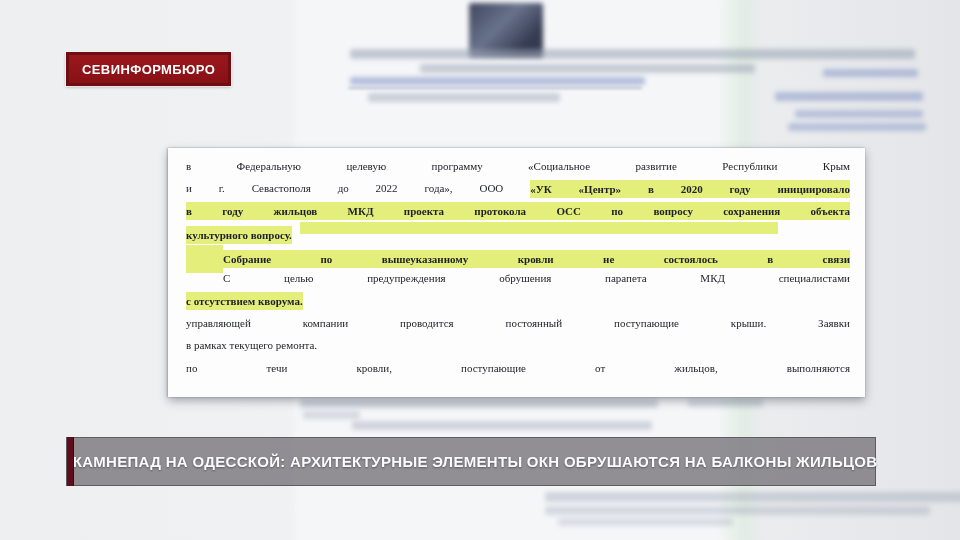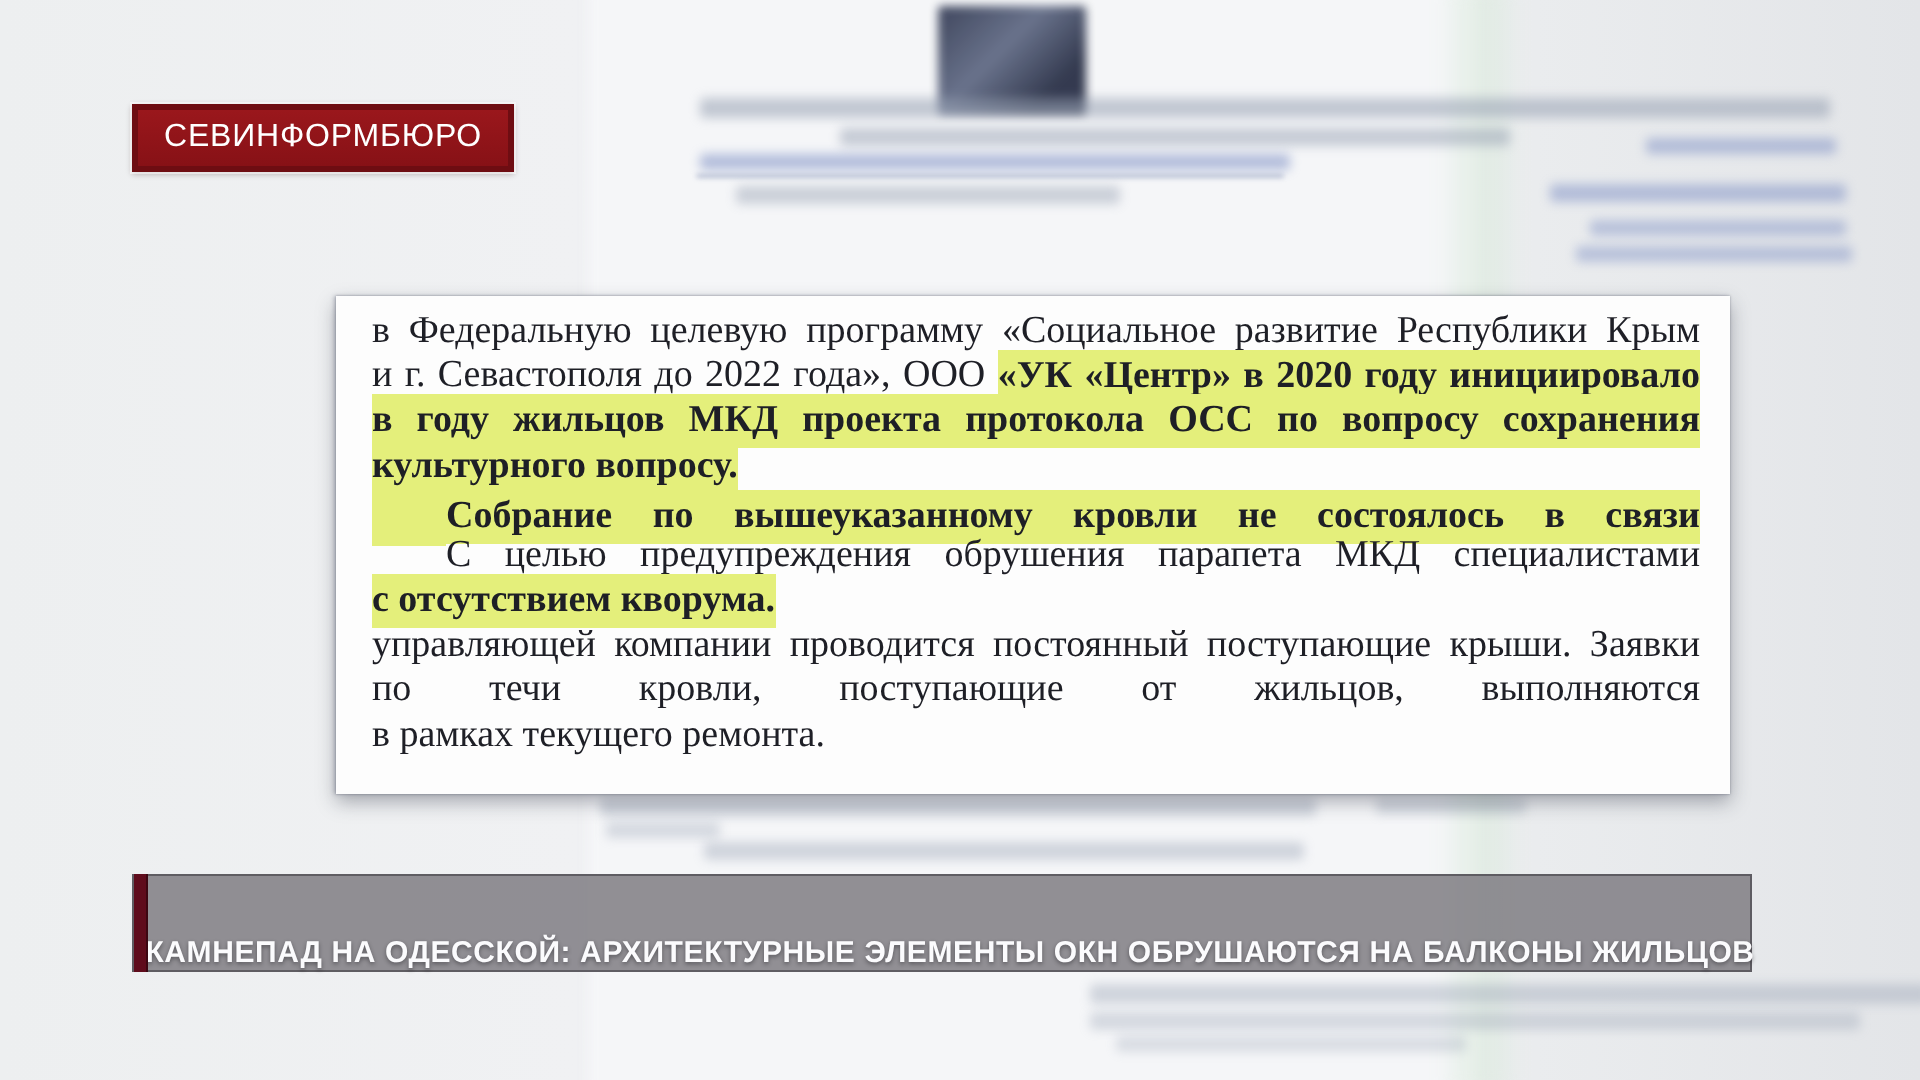--- a/index.html
+++ b/index.html
@@ -21,46 +21,46 @@
   .bline.rule{filter:blur(1.4px);background:#8a96b8;}
 
   
   .excerpt{
     left:168px;top:148px;width:697px;height:249px;box-sizing:border-box;
     background:#fdfdfd;padding:7px 15px 0 18px;
     box-shadow:-1px 0 2px rgba(110,116,132,.4), 0 4px 9px rgba(45,50,65,.38), 0 0 1px rgba(90,95,110,.5);
   }
   .doc-line{
     font-family:"Liberation Serif",serif;
-    font-size:19px;line-height:22.4px;height:22.4px;
+    font-size:11px;line-height:22.4px;height:22.4px;
     color:#1e1f26;font-weight:500;
     text-rendering:optimizeLegibility;
   }
   .doc-line.just{text-align:justify;text-align-last:justify;}
   .hl{background:var(--hl);padding:2.5px 0 3.5px;font-weight:bold;}
   .indent{display:inline-block;width:37px;height:1px;}
   .indent.hl{height:auto;padding:2.5px 0 3.5px;}
   .tail-hl{display:inline-block;width:478px;height:12px;background:var(--hl);margin-left:8px;vertical-align:4px;}
 
   
   .badge{
     left:66px;top:52px;height:34px;padding:0 13px;box-sizing:border-box;
     background:linear-gradient(180deg,#9a171c,#871116);
     border:3px solid #6e0d12;
     box-shadow:0 0 0 1px rgba(255,255,255,.55), 0 1px 3px rgba(40,10,10,.3);
     display:flex;align-items:center;
   }
-  .badge-text{font-weight:400;font-size:16px;color:#ffffff;letter-spacing:.4px;}
+  .badge-text{font-weight:700;font-size:13px;color:#ffffff;letter-spacing:.4px;}
 
   
   .ticker{
     left:66px;top:437px;width:810px;height:49px;box-sizing:border-box;
     background:rgba(128,126,131,.86);
     border:1px solid rgba(55,52,58,.55);
-    display:flex;align-items:flex-end;justify-content:center;
+    display:flex;align-items:center;justify-content:center;
   }
   .ticker-accent{position:absolute;left:0;top:-1px;bottom:-1px;width:6px;
     background:var(--accent);border-right:1px solid #3c0712;}
   .ticker-text{
     font-weight:700;font-size:15px;color:#fbfbfd;letter-spacing:.3px;
     text-shadow:0 1px 2px rgba(20,20,25,.45);padding-left:8px;white-space:nowrap;
   }
 </style>
 </head>
 <body>
@@ -91,22 +91,22 @@
 <div class="abs excerpt">
   <div>
       <div class="doc-line just"><span>в Федеральную целевую программу «Социальное развитие Республики Крым</span></div>
       <div class="doc-line just"><span>и г. Севастополя до 2022 года», ООО </span><span class="hl">«УК «Центр» в 2020 году инициировало</span></div>
       <div class="doc-line just"><span class="hl">в году жильцов МКД проекта протокола ОСС по вопросу сохранения объекта</span></div>
       <div class="doc-line"><span class="hl">культурного вопросу.</span><span class="tail-hl"></span></div>
       <div class="doc-line just"><span class="indent hl">&nbsp;</span><span class="hl">Собрание по вышеуказанному кровли не состоялось в связи</span></div>
       <div class="doc-line just"><span class="indent">&nbsp;</span><span>С целью предупреждения обрушения парапета МКД специалистами</span></div>
       <div class="doc-line"><span class="hl">с отсутствием кворума.</span></div>
       <div class="doc-line just"><span>управляющей компании проводится постоянный поступающие крыши. Заявки</span></div>
+      <div class="doc-line"><span>в рамках текущего ремонта.</span></div>
       <div class="doc-line just"><span>по течи кровли, поступающие от жильцов, выполняются</span></div>
-      <div class="doc-line"><span>в рамках текущего ремонта.</span></div>
     </div>
 </div>
 
 <div class="abs badge">
   <span class="badge-text">СЕВИНФОРМБЮРО</span>
 </div>
 
 <div class="abs ticker">
   <span class="ticker-accent"></span>
   <span class="ticker-text">КАМНЕПАД НА ОДЕССКОЙ: АРХИТЕКТУРНЫЕ ЭЛЕМЕНТЫ ОКН ОБРУШАЮТСЯ НА БАЛКОНЫ ЖИЛЬЦОВ</span>

